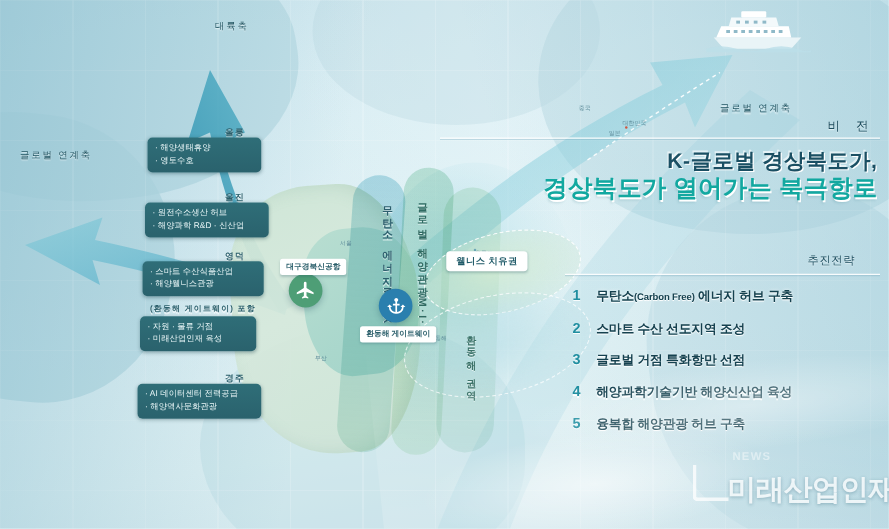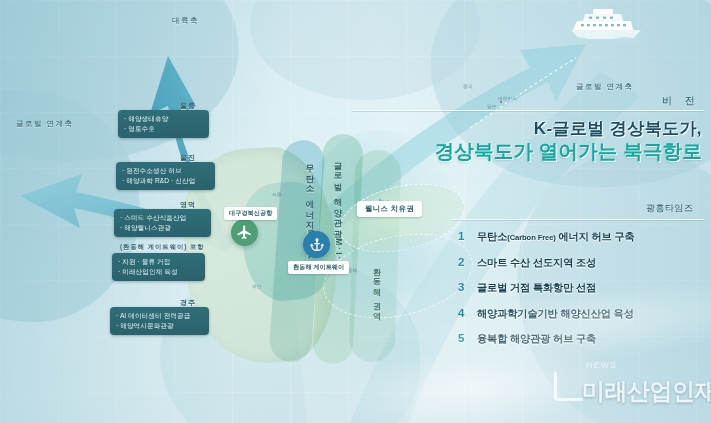--- a/index.html
+++ b/index.html
@@ -379,21 +379,21 @@
   </div>
 
   <div class="section-label" style="left:662px;top:94px;">비 전</div>
   <div class="rule" style="left:352px;top:110px;width:352px;"></div>
 
   <div class="vision">
     <div class="l-a">K-글로벌 경상북도가,</div>
     <div class="l-b">경상북도가 열어가는 북극항로</div>
   </div>
 
-  <div class="section-label" style="left:646px;top:202px;font-size:9px;letter-spacing:.5px;">광흥타임즈</div>
+  <div class="section-label" style="left:646px;top:202px;font-size:9px;letter-spacing:.5px;">추진전략</div>
   <div class="rule" style="left:452px;top:219px;width:252px;"></div>
 
   <div class="strategy">
 
     <div class="srow">
       <div class="snum">1</div>
       <div class="stxt"><span>무탄소</span><span class="sm">(Carbon Free)</span><span> 에너지 허브 구축</span></div>
     </div>
 
     <div class="srow">

